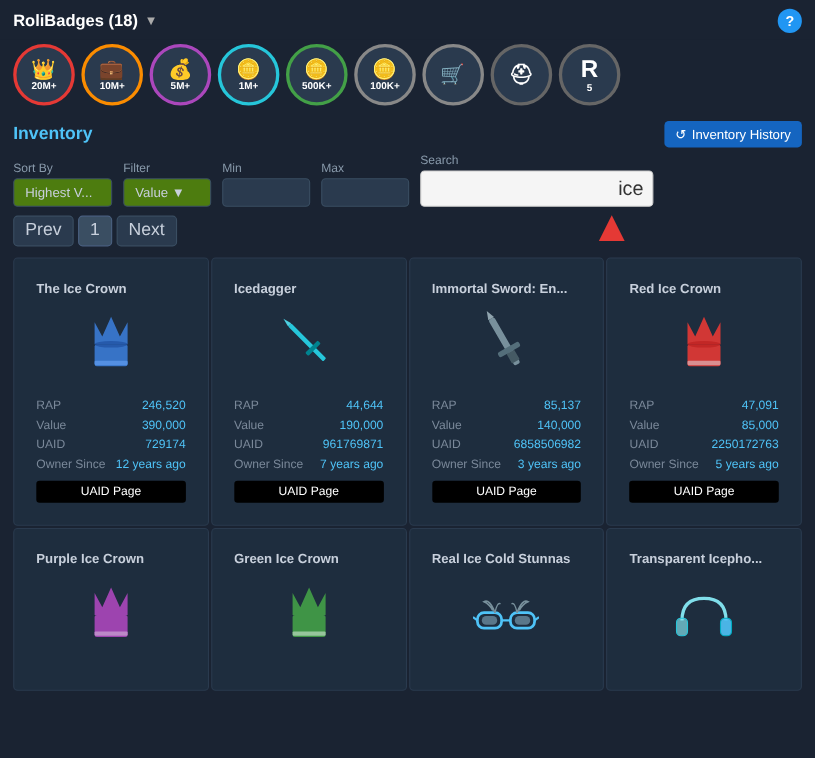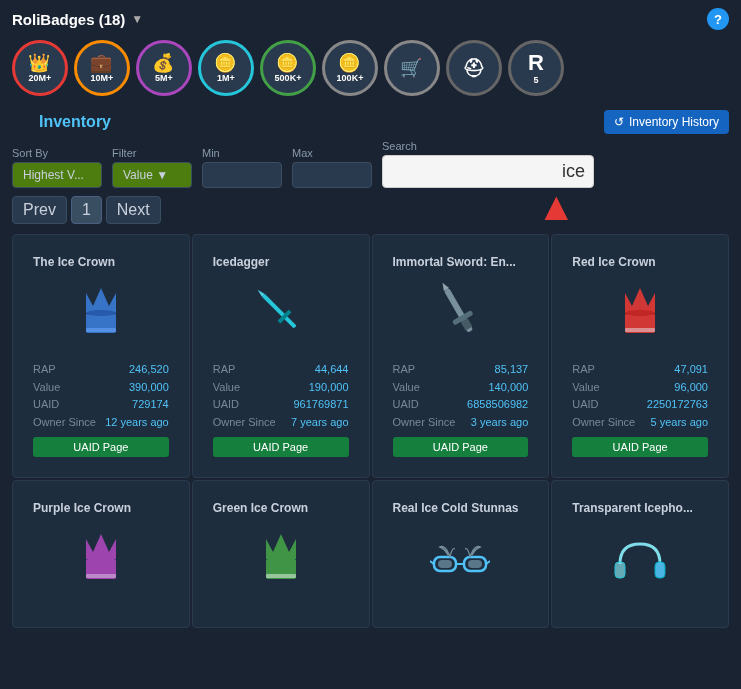--- a/index.html
+++ b/index.html
@@ -91,21 +91,20 @@
     .inventory-header {
       display: flex;
       align-items: center;
       justify-content: space-between;
       padding: 4px 12px 6px;
     }
     .inventory-title {
       color: #4fc3f7;
       font-size: 16px;
       font-weight: bold;
-      margin-left: 27px;
     }
     .inventory-history-btn {
       background: #1565c0;
       color: #fff;
       border: none;
       border-radius: 4px;
       padding: 5px 10px;
       font-size: 12px;
       cursor: pointer;
       display: flex;
@@ -225,21 +224,21 @@
       justify-content: space-between;
     }
     .stat-label {
       color: #7a8899;
     }
     .stat-value {
       color: #c8d0dc;
     }
     .stat-value.cyan { color: #4fc3f7; }
     .uaid-btn {
-      background: #15803d;
+      background: #000000;
       color: #fff;
       border: none;
       border-radius: 3px;
       padding: 4px 8px;
       font-size: 11px;
       cursor: pointer;
       margin-top: 6px;
       width: 100%;
     }
 
@@ -466,21 +465,21 @@
         </g>
       </svg>
     </div>
     <div class="item-stats">
       <div class="stat-row">
         <span class="stat-label">RAP</span>
         <span class="stat-value cyan">47,091</span>
       </div>
       <div class="stat-row">
         <span class="stat-label">Value</span>
-        <span class="stat-value cyan">96,000</span>
+        <span class="stat-value cyan">85,000</span>
       </div>
       <div class="stat-row">
         <span class="stat-label">UAID</span>
         <span class="stat-value cyan">2250172763</span>
       </div>
       <div class="stat-row">
         <span class="stat-label">Owner Since</span>
         <span class="stat-value cyan">5 years ago</span>
       </div>
     </div>

